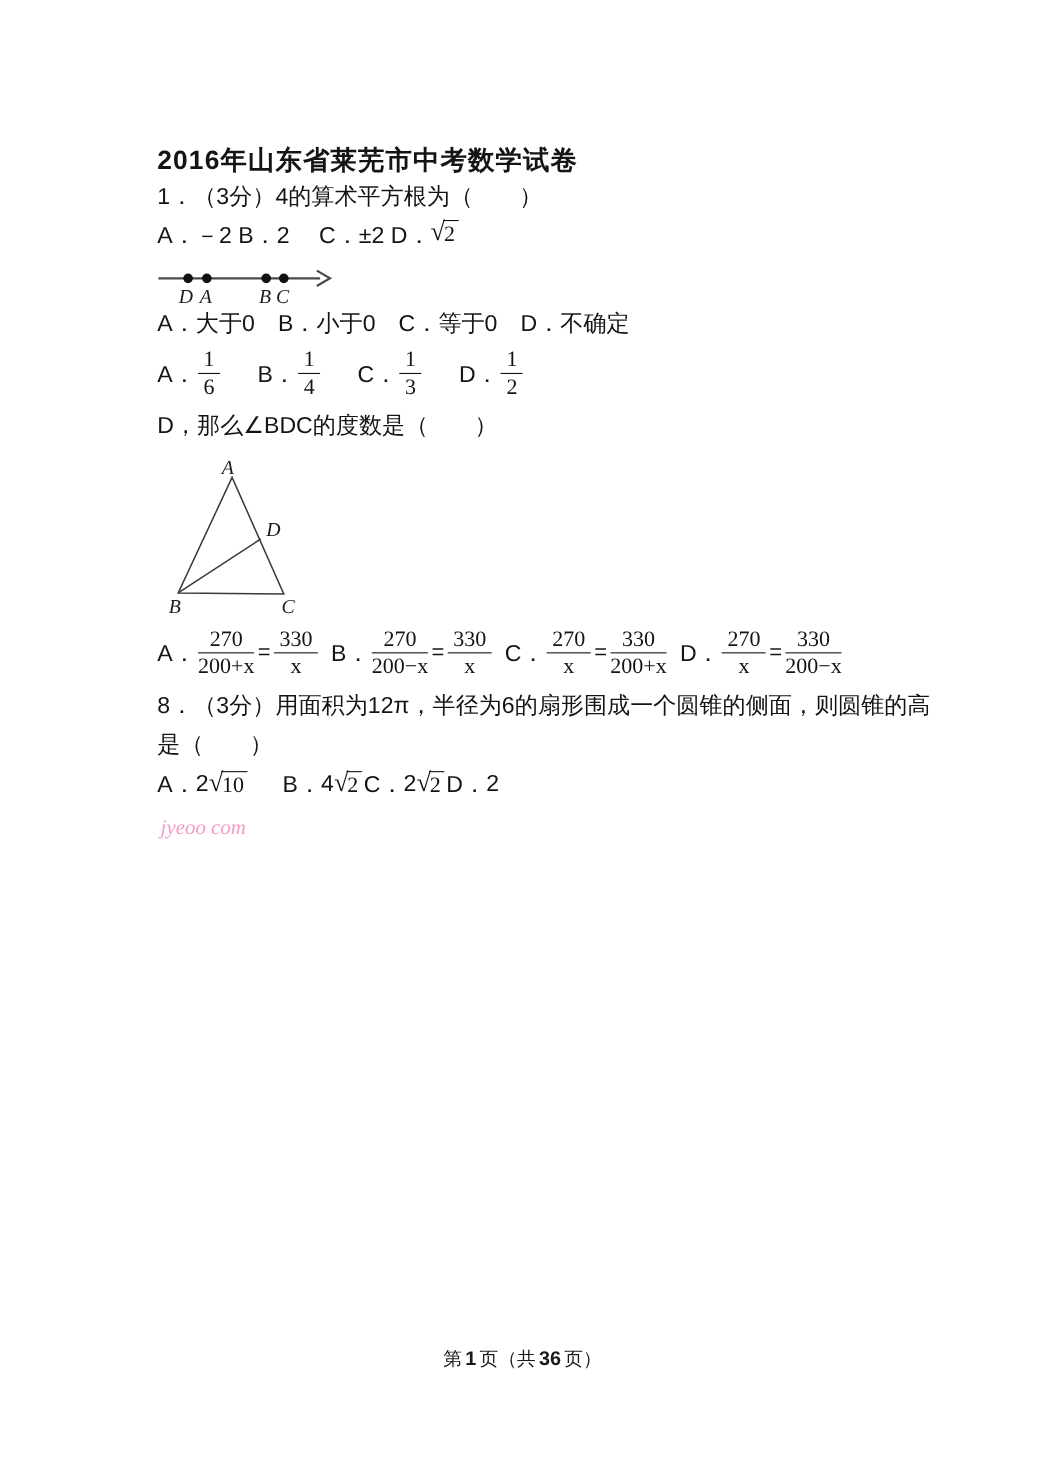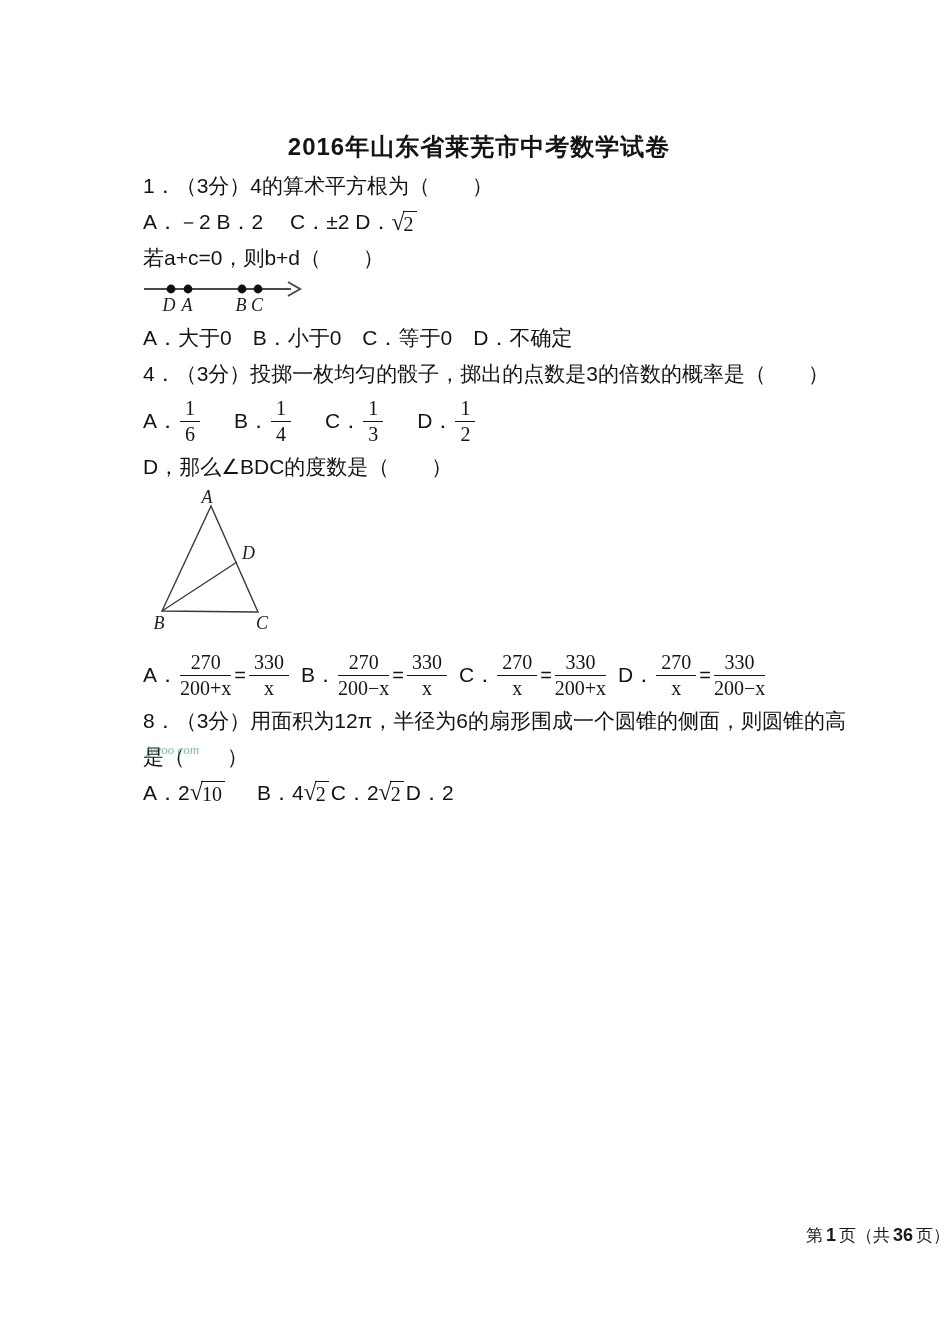--- a/index.html
+++ b/index.html
@@ -8,31 +8,31 @@
     width:950px;height:1344px;
     background:#ffffff;
     overflow:hidden;
     color:#141414;
     font-family:"Liberation Sans","DejaVu Sans",sans-serif;
   }
   .content{padding:130px 135px 0 143px;}
   .title{
     margin:0;
     font-size:24px;font-weight:bold;
-    text-align:center;line-height:34px;
+    text-align:left;line-height:34px;
     letter-spacing:1px;
   }
   .heading{
     margin:22px 0 0 0;
     font-size:21px;font-weight:bold;line-height:32px;
   }
   .q{margin:0;}
   .line{
     min-height:36px;
-    display:flex;align-items:flex-end;
+    display:flex;align-items:flex-start;
     font-size:21px;
     white-space:pre;
   }
   .frac-line{min-height:57px;}
   
   .opt-group{display:inline-flex;align-items:center;}
   .frac{
     display:inline-block;text-align:center;
     font-family:"Liberation Serif","DejaVu Serif",serif;
     font-size:20px;line-height:1.12;
@@ -54,26 +54,26 @@
   .fig{display:block;}
   .fig-numberline{height:42px;margin:2px 0 0 0;}
   .fig-triangle{height:149px;margin:8px 0 4px 5px;}
   .fig-label{
     font-family:"Liberation Serif","DejaVu Serif",serif;
     font-style:italic;font-size:18px;fill:#1c1c1c;
   }
   .watermark{
     position:absolute;left:146px;top:742px;
     font-family:"Liberation Serif","DejaVu Serif",serif;
-    font-style:italic;font-size:13px;
-    color:#15803d;opacity:.55;
+    font-style:italic;font-size:19px;
+    color:#ec4899;opacity:.55;
   }
   .footer{
     position:absolute;top:1224px;left:0;width:100%;
-    text-align:right;font-size:17px;color:#1a1a1a;
+    text-align:center;font-size:17px;color:#1a1a1a;
     font-family:"Liberation Serif","DejaVu Serif",serif;
   }
   .footer .pg{font-weight:bold;font-size:18px;margin:0 3px;font-family:"Liberation Sans","DejaVu Sans",sans-serif;}
   .gap-a{margin-right:32px;}
   .gap-b{margin-right:10px;}
   .gap-c{margin-right:2px;}
 </style>
 </head>
 <body>
 
@@ -86,44 +86,38 @@
       <div class="line">
         <span>1．（3分）4的算术平方根为（　　）</span>
       </div>
       <div class="line">
         <span>A．－2 B．2　 C．±2 D．</span><span class="sqrt"><span class="rsign">√</span><span class="rcand">2</span></span>
       </div>
     </div>
 
 
     <div class="q">
-      <div class="line">
-        <span>若a+c=0，则b+d（　　）</span>
-      </div>
       <svg class="fig fig-numberline" width="170" height="42" viewBox="0 0 170 42">
         <line x1="1" y1="15" x2="148" y2="15" stroke="#4a4a4a" stroke-width="2"></line>
         <path d="M145 8 L157 15 L145 22" fill="none" stroke="#4a4a4a" stroke-width="2"></path>
         <circle cx="28" cy="15" r="4.4" fill="#111"></circle>
         <circle cx="45" cy="15" r="4.4" fill="#111"></circle>
         <circle cx="99" cy="15" r="4.4" fill="#111"></circle>
         <circle cx="115" cy="15" r="4.4" fill="#111"></circle>
         <text class="fig-label" x="26" y="37" text-anchor="middle">D</text>
         <text class="fig-label" x="44" y="37" text-anchor="middle">A</text>
         <text class="fig-label" x="98" y="37" text-anchor="middle">B</text>
         <text class="fig-label" x="114" y="37" text-anchor="middle">C</text>
       </svg>
       <div class="line">
         <span>A．大于0　B．小于0　C．等于0　D．不确定</span>
       </div>
     </div>
 
     <div class="q">
-      <div class="line">
-        <span>4．（3分）投掷一枚均匀的骰子，掷出的点数是3的倍数的概率是（　　）</span>
-      </div>
       <div class="line frac-line">
         <span class="opt-group gap-a">
           <span>A．</span>
           <span class="frac"><span class="num">1</span><span class="den">6</span></span>
         </span>
         <span class="opt-group gap-a">
           <span>B．</span>
           <span class="frac"><span class="num">1</span><span class="den">4</span></span>
         </span>
         <span class="opt-group gap-a">

